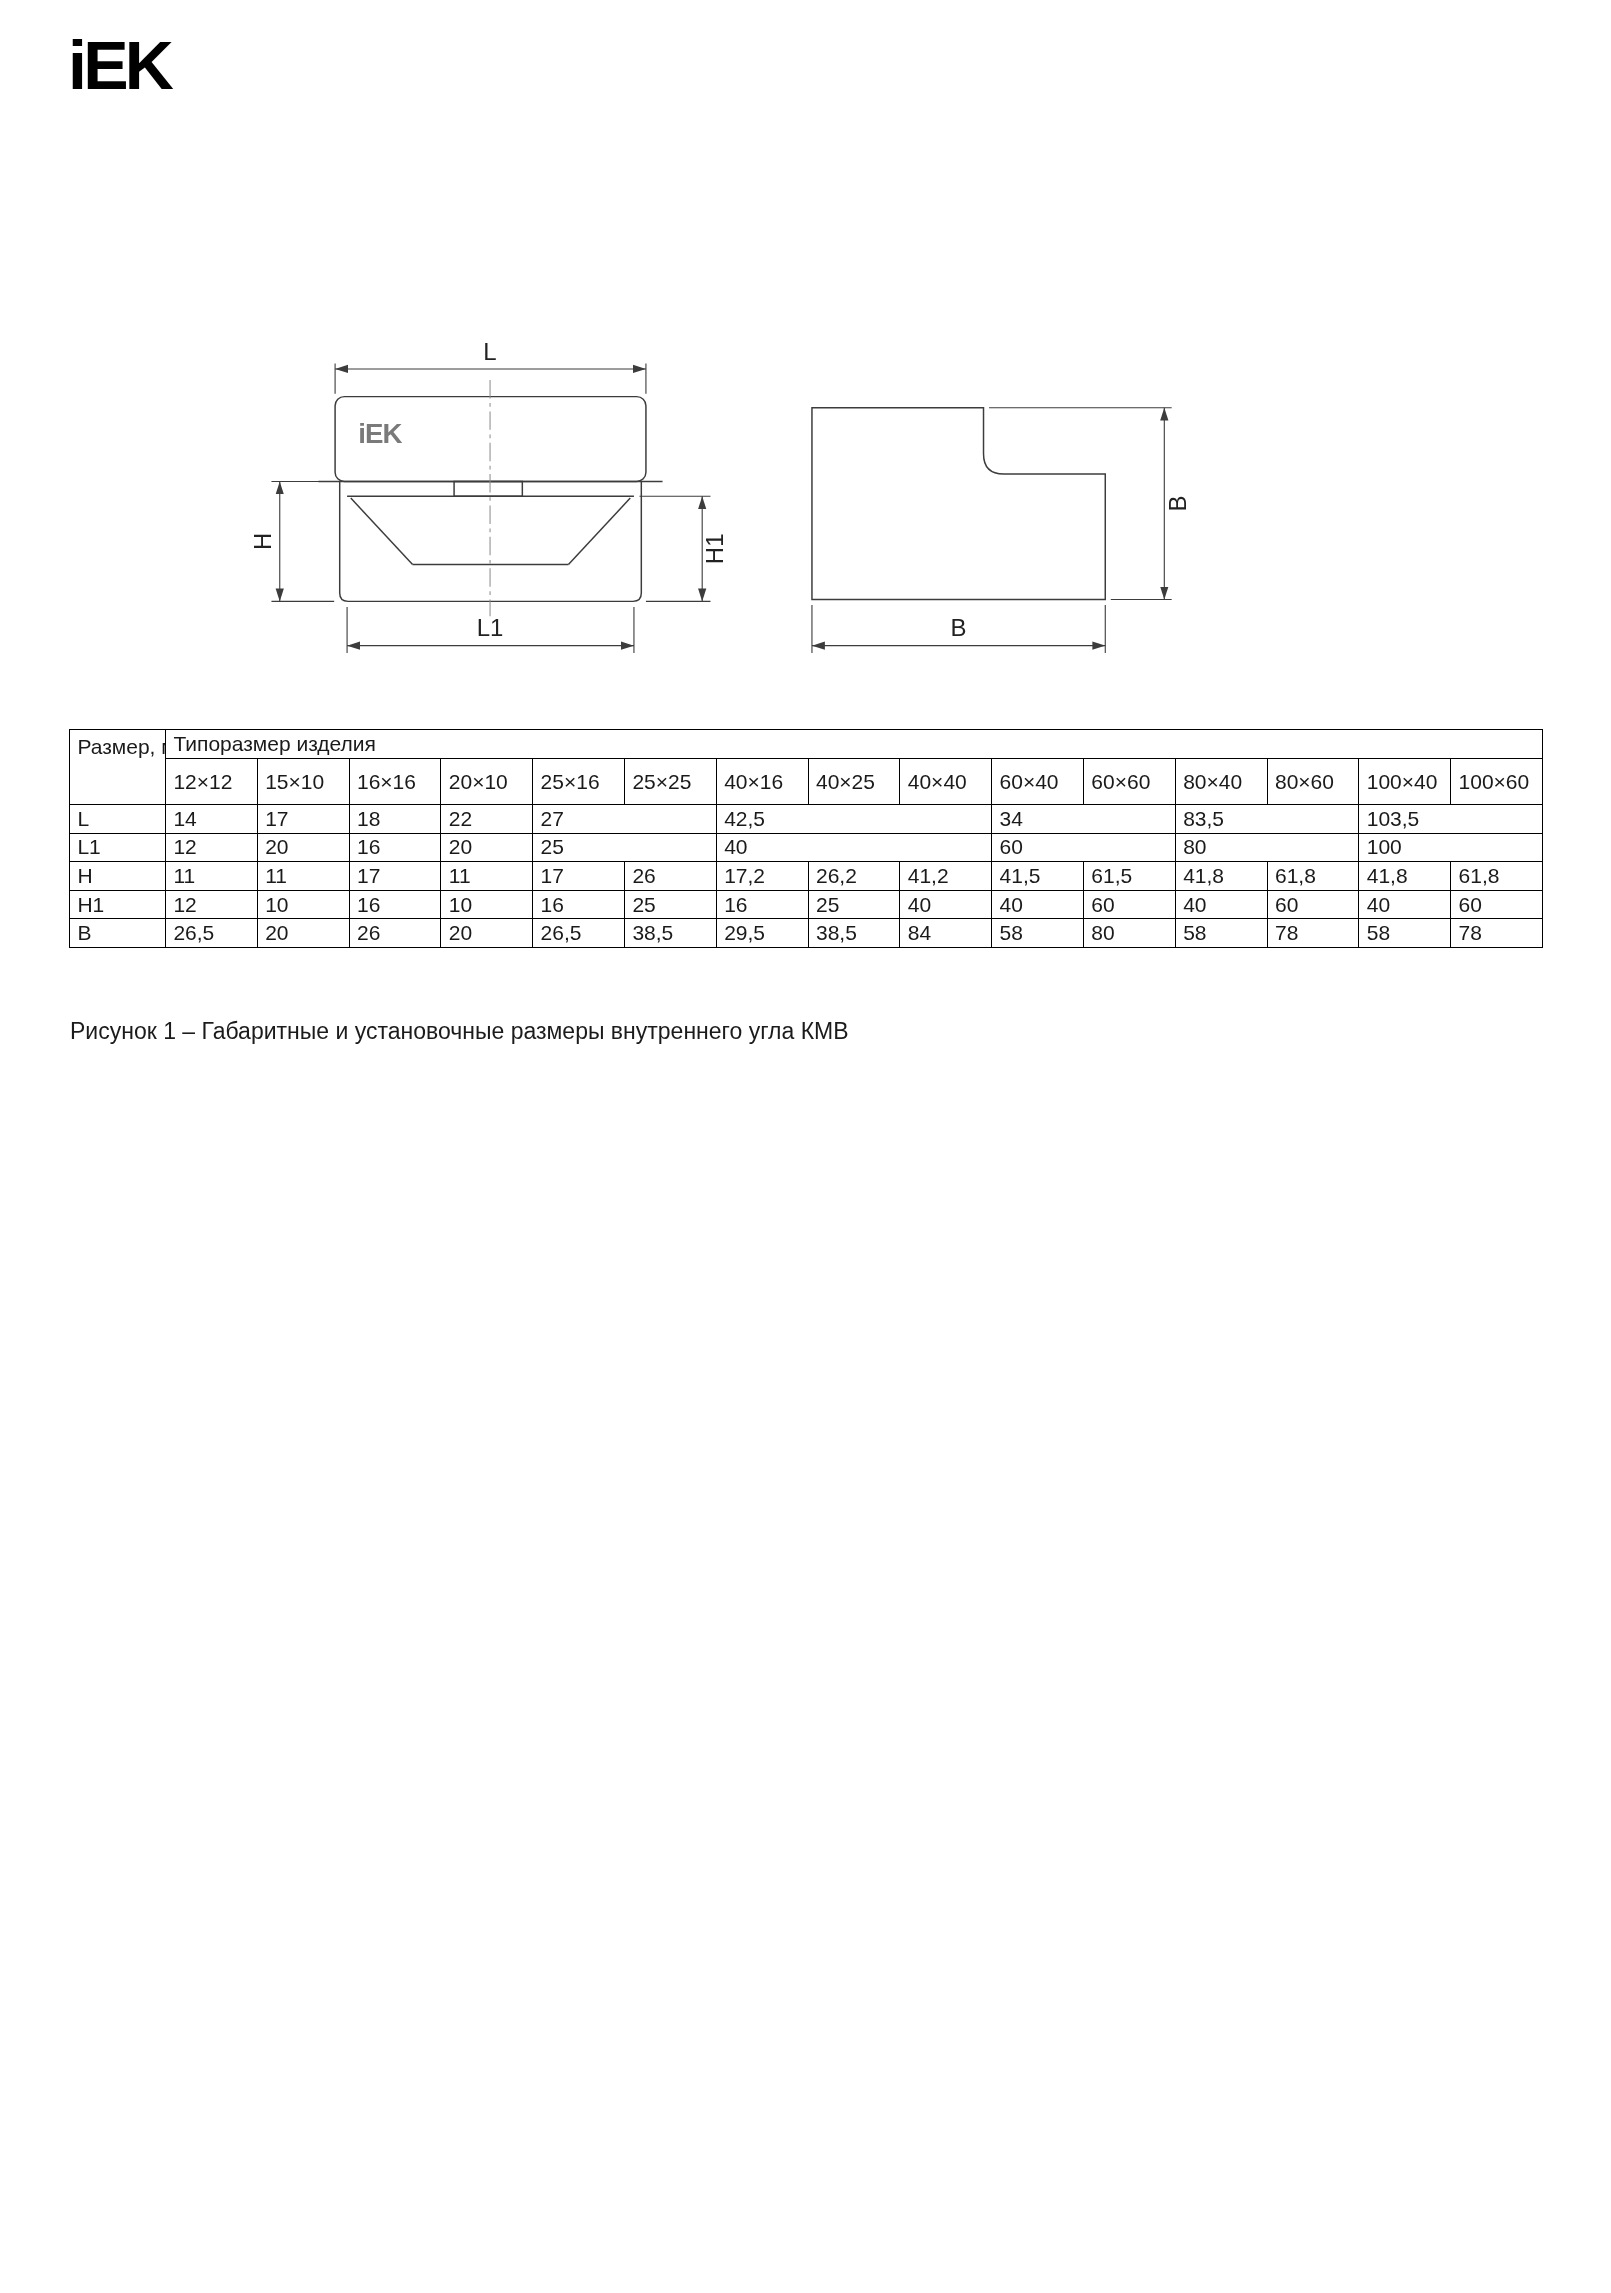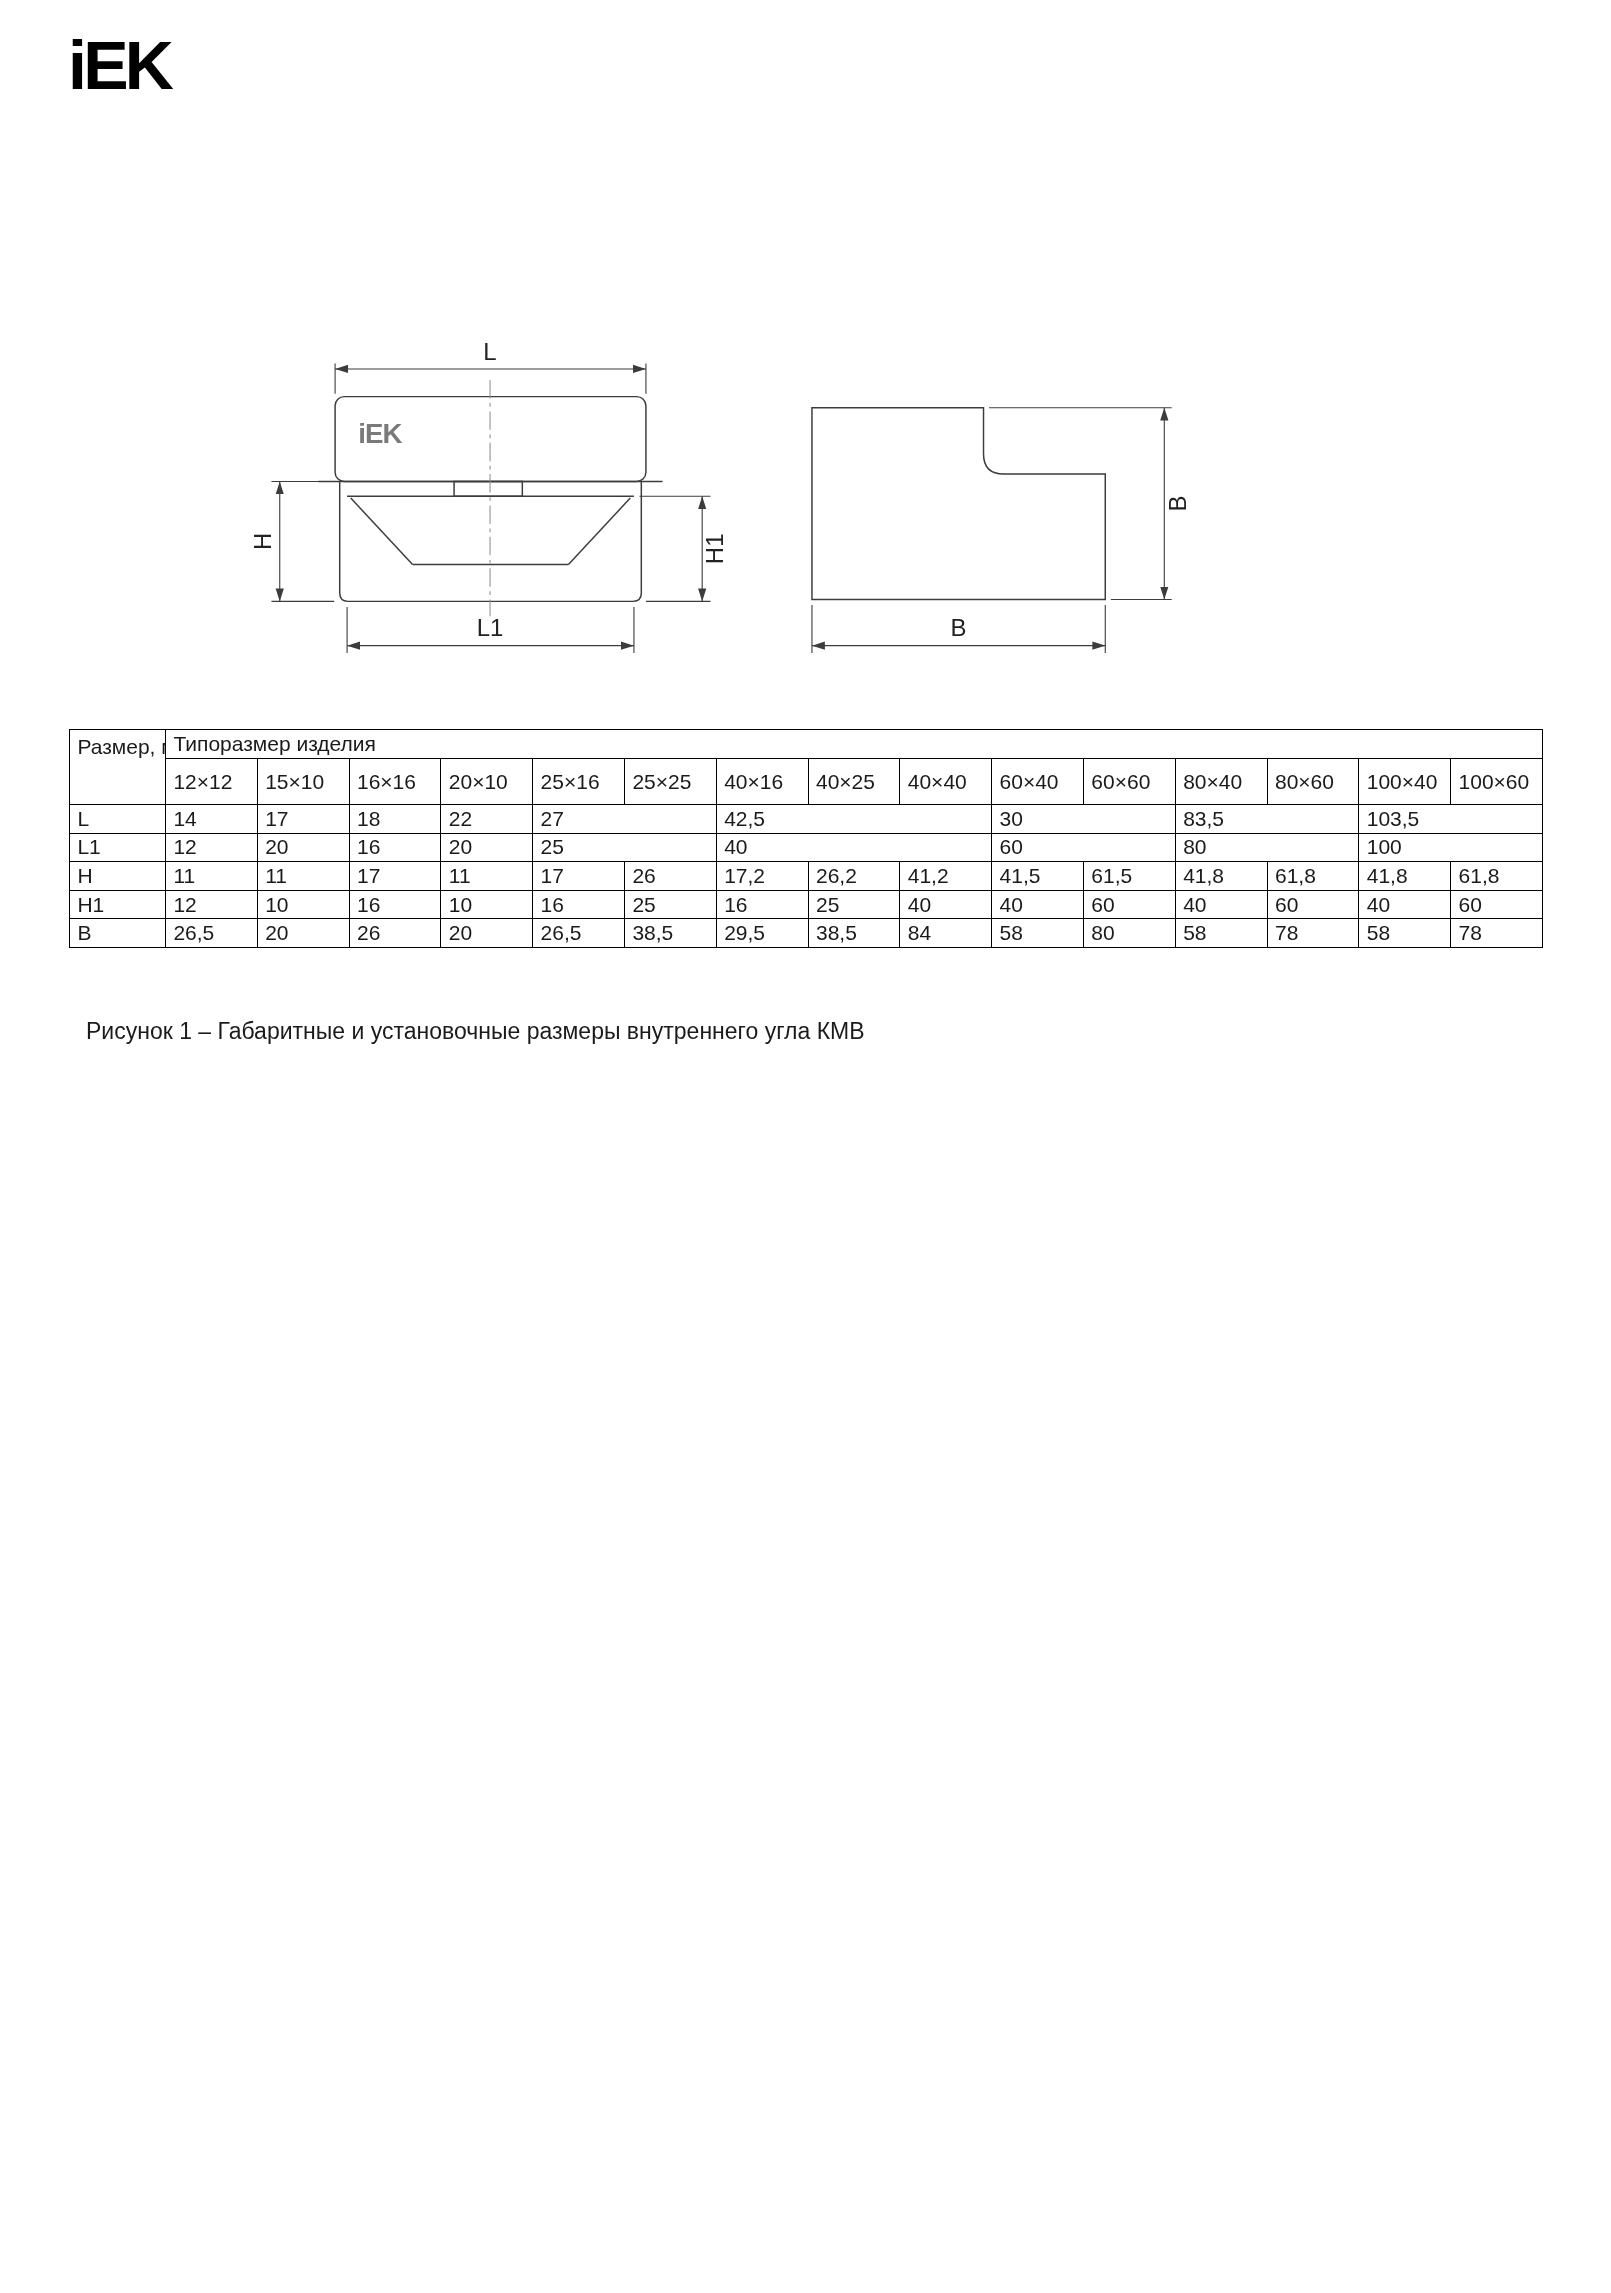--- a/index.html
+++ b/index.html
@@ -53,21 +53,21 @@
   .dims tr.hdr-top { height: 29px; }
   .dims tr.hdr-sizes { height: 46px; margin-top: 30px; }
   .dims tbody tr { height: 27px; }
   .dims td.corner {
     vertical-align: top;
     padding-top: 4.6px;
   }
 
   .caption {
     position: absolute;
-    left: 86px;
+    left: 70px;
     top: 1018px;
     font-size: 23px;
     color: #1b1b1b;
   }
 </style>
 </head>
 <body>
 
 <div class="page">
 
@@ -178,21 +178,21 @@
     </thead>
     <tbody>
         <tr>
           <td>L</td>
           <td>14</td>
           <td>17</td>
           <td>18</td>
           <td>22</td>
           <td colspan="2">27</td>
           <td colspan="3">42,5</td>
-          <td colspan="2">30</td>
+          <td colspan="2">34</td>
           <td colspan="2">83,5</td>
           <td colspan="2">103,5</td>
         </tr>
         <tr>
           <td>L1</td>
           <td>12</td>
           <td>20</td>
           <td>16</td>
           <td>20</td>
           <td colspan="2">25</td>

